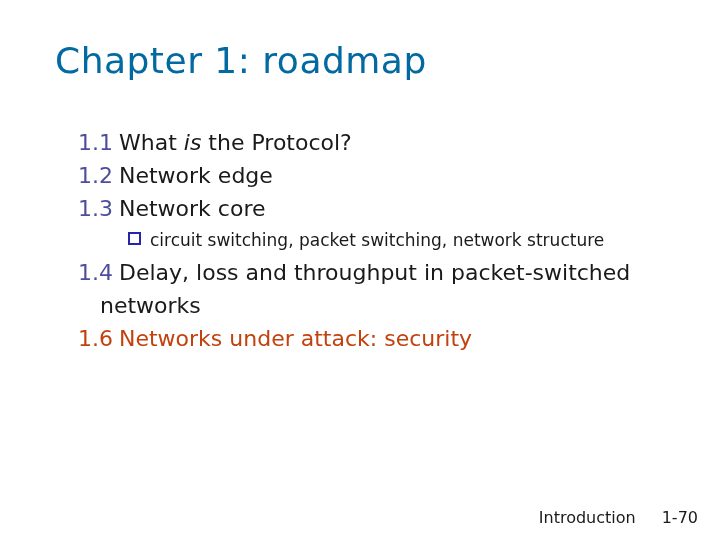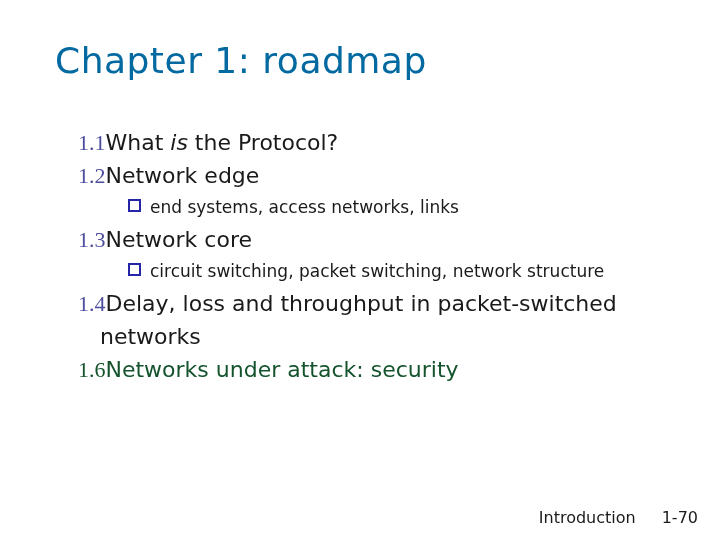--- a/index.html
+++ b/index.html
@@ -31,25 +31,25 @@
     top: 126px;
     width: 600px;
   }
   .item {
     font-size: 22px;
     line-height: 33px;
     white-space: nowrap;
   }
   .item .num {
     color: #4d4d9f;
-    font-family: Liberation Serif, serif;
+    margin-right: 6px;
   }
   .item.highlight,
   .item.highlight .num {
-    color: #14532d;
+    color: #c2410c;
   }
   .item .it {
     font-style: italic;
     text-align: right;
   }
   .wrap-line2 {
     display: block;
     margin-left: 22px;
   }
   .item.sub {
@@ -84,23 +84,20 @@
 <div class="content">
 
   <div class="item">
     <span class="num">1.1</span><span>What </span><span class="it">is</span><span> the Protocol?</span>
   </div>
 
   <div class="item">
     <span class="num">1.2</span><span>Network edge</span>
   </div>
 
-  <div class="item sub">
-    <span class="bullet"></span><span>end systems, access networks, links</span>
-  </div>
 
   <div class="item">
     <span class="num">1.3</span><span>Network core</span>
   </div>
 
   <div class="item sub">
     <span class="bullet"></span><span>circuit switching, packet switching, network structure</span>
   </div>
 
   <div class="item">

